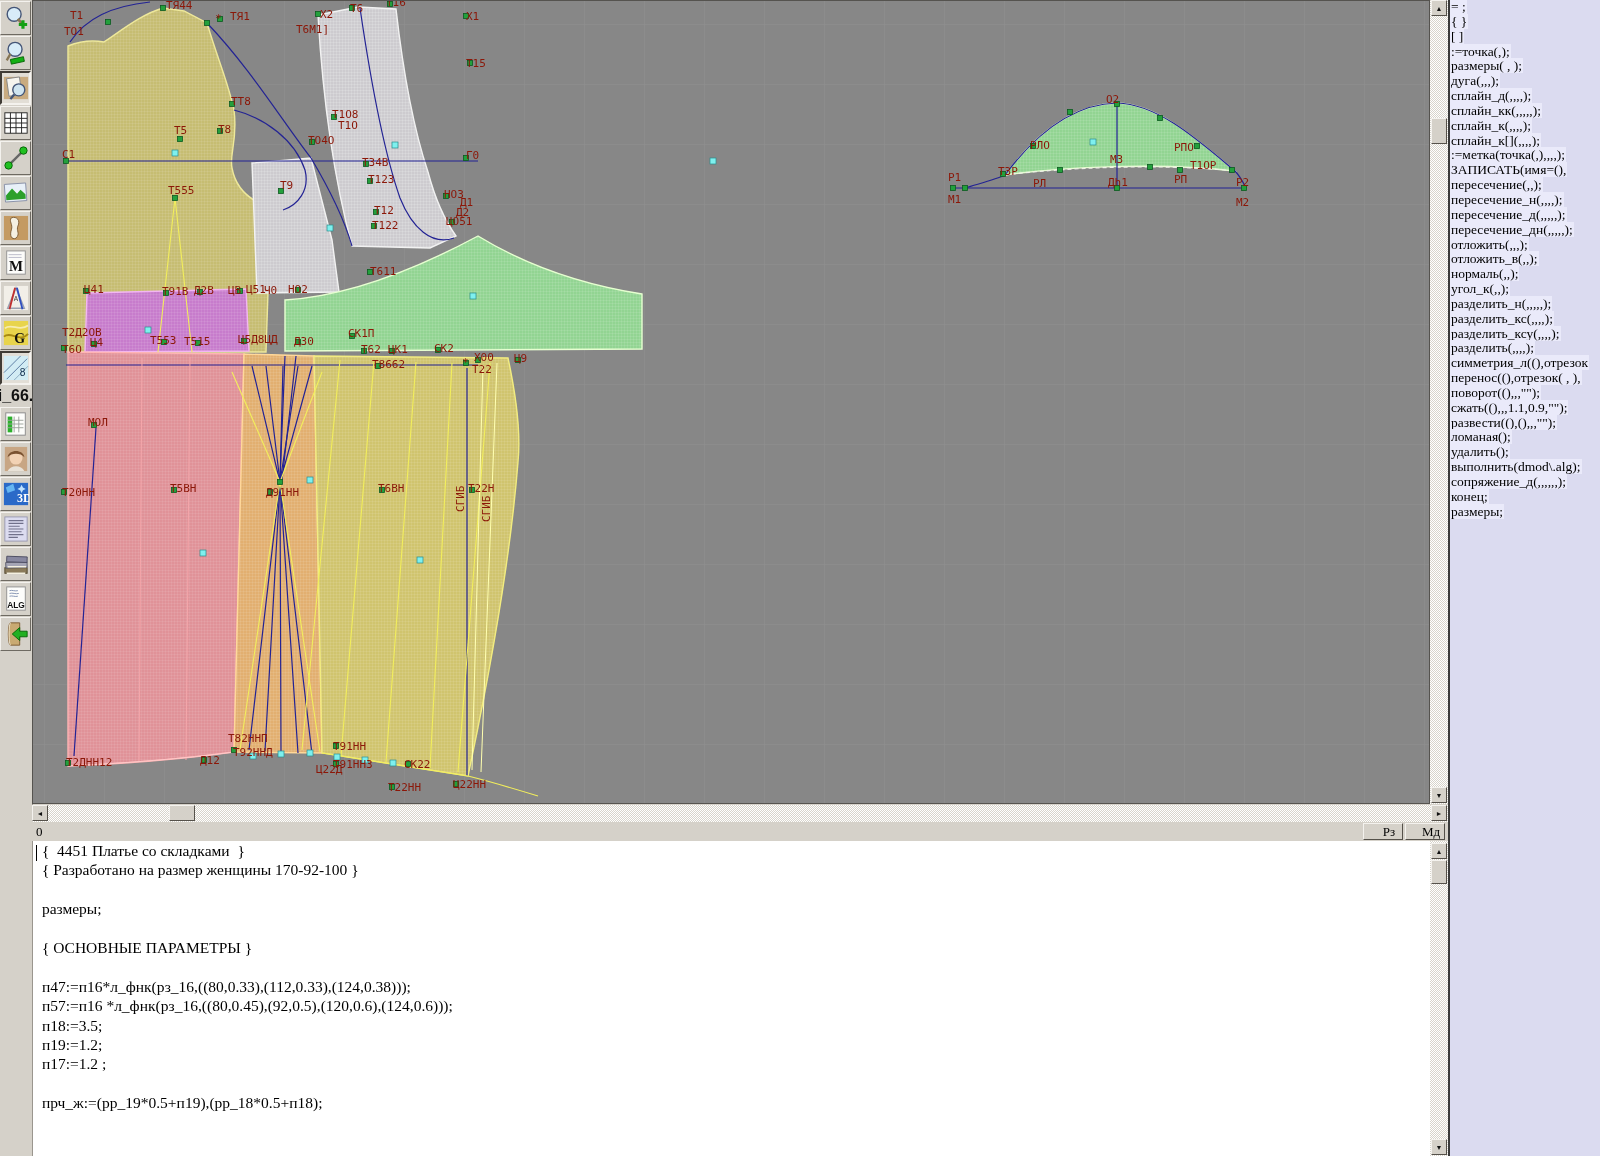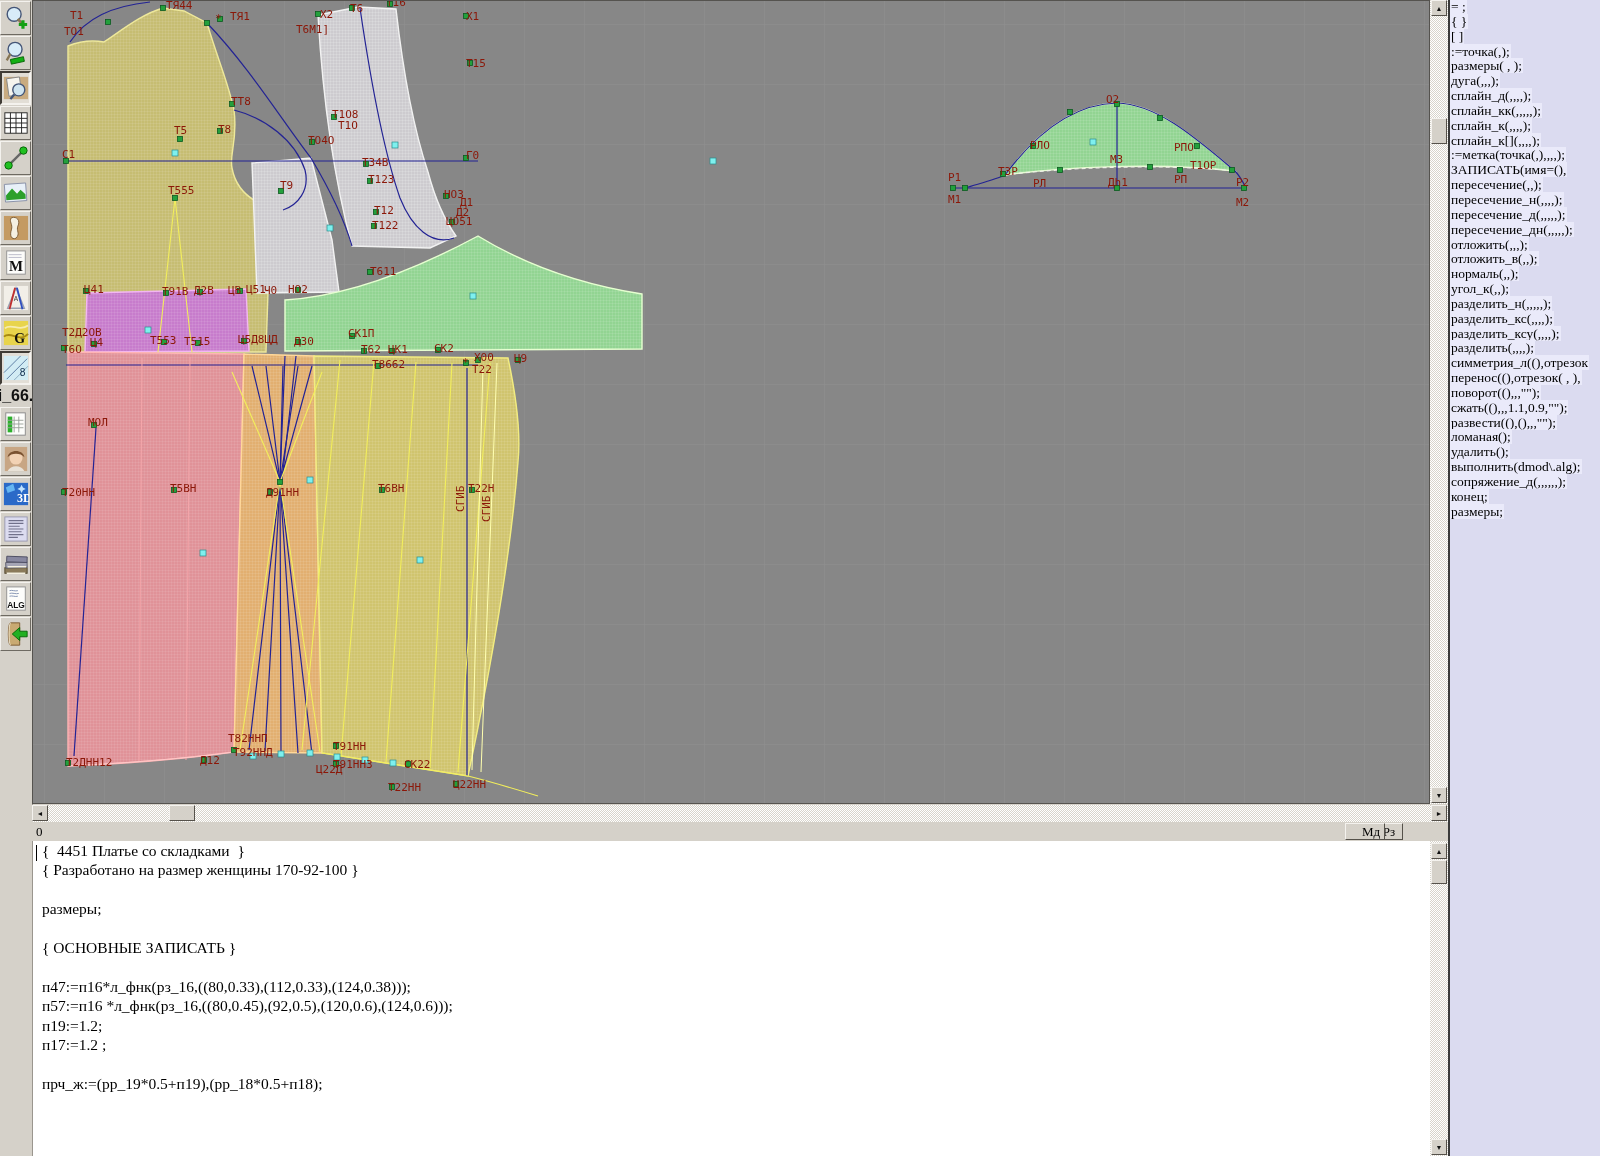--- a/index.html
+++ b/index.html
@@ -492,34 +492,35 @@
 
   <div class="sb" style="left:32px;top:805px;width:1416px;height:17px;">
     <div class="sb-btn" style="left:0;top:0;">◄</div>
     <div class="sb-thumb" style="left:137px;top:0;width:26px;height:16px;"></div>
     <div class="sb-btn" style="left:1399px;top:0;">►</div>
   </div>
 
   <div id="statusrow">
     <span id="status-left">0</span>
     <div class="mini-btn" style="left:1331px;">Рз</div>
-    <div class="mini-btn" style="left:1313px;">Мд</div>
+    <div class="mini-btn" style="left:1373px;">Мд</div>
   </div>
 
   <div id="editor">
     <div id="caret"></div>
   <div class="eline"> {  4451 Платье со складками  }</div>
       <div class="eline"> { Разработано на размер женщины 170-92-100 }</div>
       <div class="eline"> </div>
       <div class="eline"> размеры;</div>
       <div class="eline"> </div>
-      <div class="eline"> { ОСНОВНЫЕ ЗАПИСАТЬ }</div>
+      <div class="eline"> { ОСНОВНЫЕ ПАРАМЕТРЫ }</div>
       <div class="eline"> </div>
       <div class="eline"> п47:=п16*л_фнк(рз_16,((80,0.33),(112,0.33),(124,0.38)));</div>
       <div class="eline"> п57:=п16 *л_фнк(рз_16,((80,0.45),(92,0.5),(120,0.6),(124,0.6)));</div>
+      <div class="eline"> п18:=3.5;</div>
       <div class="eline"> п19:=1.2;</div>
       <div class="eline"> п17:=1.2 ;</div>
       <div class="eline"> </div>
       <div class="eline"> прч_ж:=(рр_19*0.5+п19),(рр_18*0.5+п18);</div>
     </div>
 
   <div class="sb" style="left:1430px;top:841px;width:18px;height:315px;">
     <div class="sb-btn" style="left:1px;top:2px;">▲</div>
     <div class="sb-thumb" style="left:1px;top:19px;width:16px;height:24px;"></div>
     <div class="sb-btn" style="left:1px;top:298px;">▼</div>

